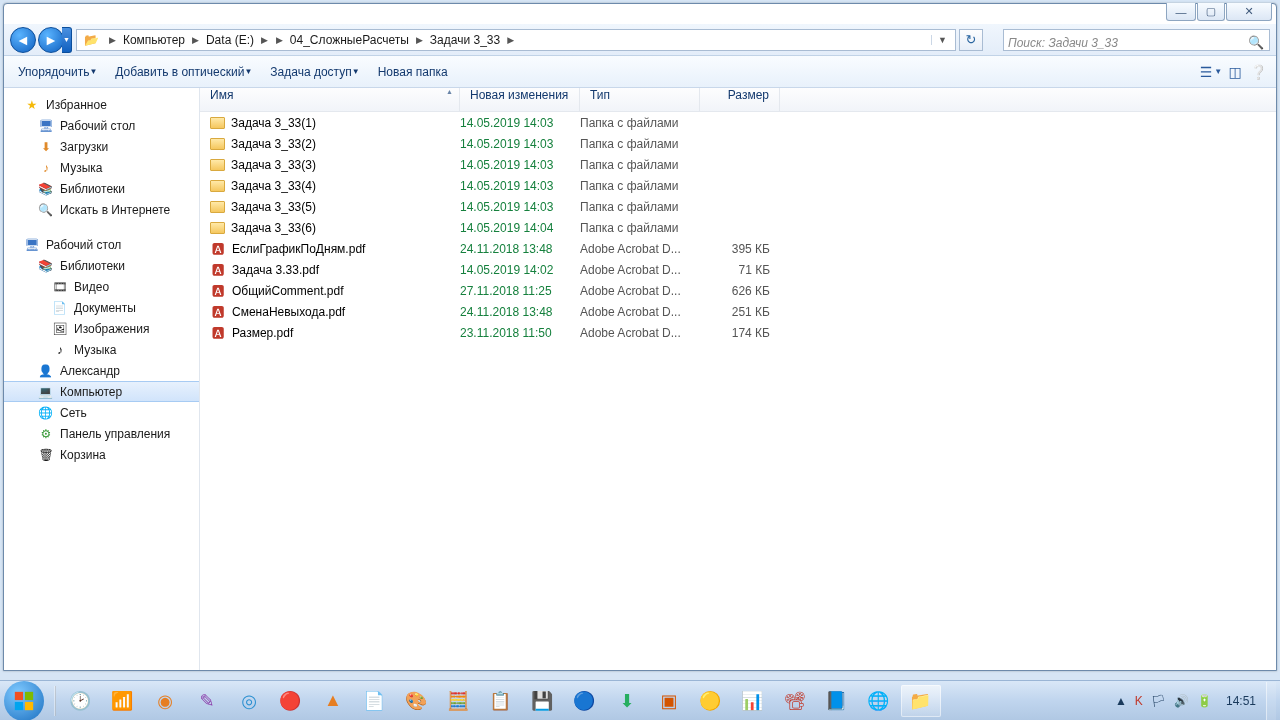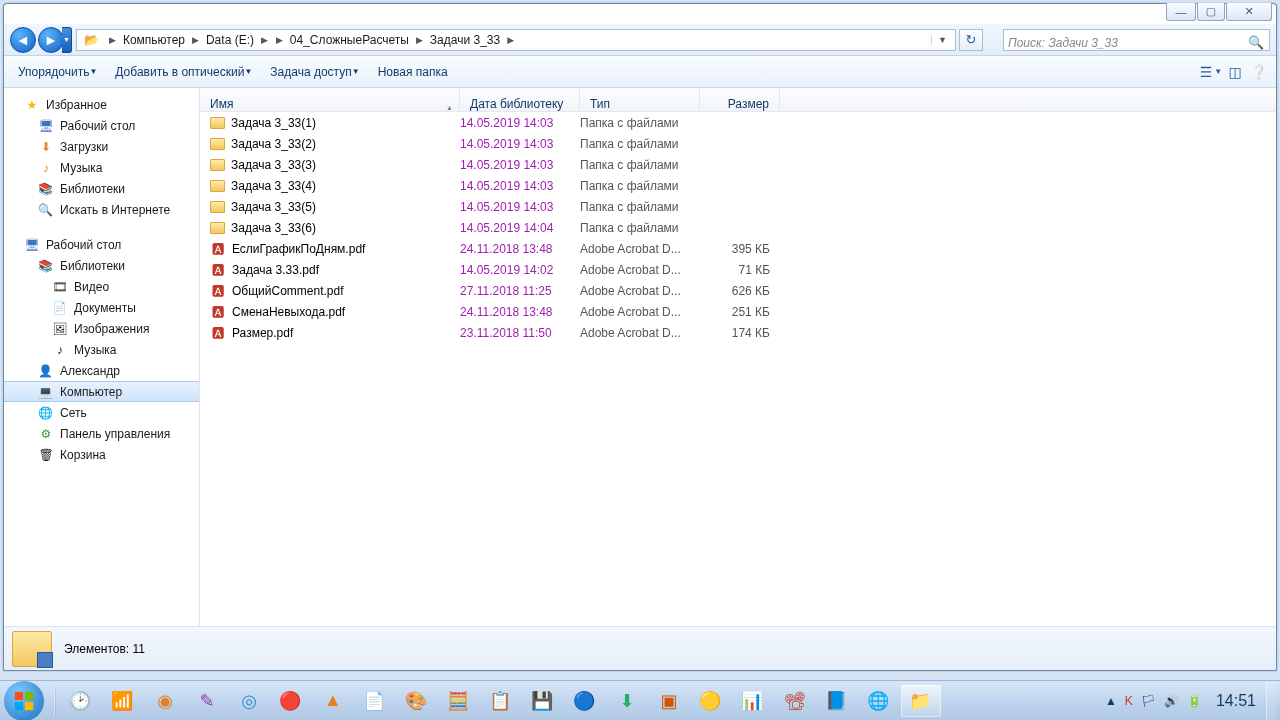--- a/index.html
+++ b/index.html
@@ -33,48 +33,48 @@
 .nav { width: 196px; border-right: 1px solid #e0e6ee; padding: 6px 0; overflow-y: auto; }
 .navgroup { margin-bottom: 14px; }
 .navitem { display: flex; align-items: center; height: 21px; padding: 0 6px 0 20px; gap: 6px; color: #1a1a1a; white-space: nowrap; }
 .navitem.lvl1 { padding-left: 34px; }
 .navitem.lvl2 { padding-left: 48px; }
 .navitem.sel { background: linear-gradient(#e7f1fd,#d1e4fb); border: 1px solid #a7cbf3; border-left:none; border-right:none; }
 .navitem .nico { width: 16px; height: 16px; display: flex; align-items: center; justify-content: center; font-size: 12px; }
 
 .main { flex: 1; display: flex; flex-direction: column; }
 .cols { height: 24px; border-bottom: 1px solid #e4e8ee; display: flex; align-items: center; background: linear-gradient(#fdfdfe,#f1f4f9); }
-.col { padding: 0 10px; border-right: 1px solid #e4e8ee; height: 100%; display: flex; align-items: flex-end; color: #13396e; position:relative;}
+.col { padding: 0 10px; border-right: 1px solid #e4e8ee; height: 100%; display: flex; align-items: flex-start; color: #13396e; position:relative;}
 .col.sorted::after { content:"▲"; font-size:7px; position:absolute; right:6px; color:#6a85a8;}
 .col:nth-child(1){ width: 260px; } .col:nth-child(2){ width:120px;} .col:nth-child(3){ width:120px;} .col:nth-child(4){ width:80px; text-align:right; justify-content:flex-end;}
 .rows { flex:1; overflow:auto; }
 .row { display:flex; align-items:center; height:21px; padding-left:10px;}
 .row .c1 { width:250px; display:flex; align-items:center; gap:6px;}
-.row .c2 { width:120px; color:#a21caf;}
+.row .c2 { width:120px; color:#15803d;}
 .row .c3 { width:120px; color:#555; overflow:hidden; text-overflow:ellipsis; white-space:nowrap;}
 .row .c4 { width:70px; color:#555; text-align:right;}
 .fico { width:16px; height:16px; display:flex; align-items:center; justify-content:center; font-size:12px;}
 .fico.folder { background: linear-gradient(#ffe9a8,#f5c75e); border-radius:1px; border:1px solid #d9a93e; width:15px; height:12px;}
 .fico.pdf { color:#c0392b; font-size:14px;}
 
 .status { height: 44px; border-top: 1px solid #dbe3ee; background: linear-gradient(#f2f7fd,#e5eef9); display: flex; align-items: center; padding: 4px 8px; gap: 12px;}
 .status .bigico { width:40px; height:36px; background: linear-gradient(#ffe9a8,#f5c75e); border:1px solid #d9a93e; border-radius:2px; position:relative;}
 .status .bigico::after{content:"";position:absolute;right:-2px;bottom:-2px;width:14px;height:14px;background:#4a7fc5;border:1px solid #2a5a9c;}
 
 
 .taskbar { position: absolute; left:0; right:0; bottom:0; height:40px; background: linear-gradient(#d9e7f7, #c0d5ee 50%, #b0c8e4); border-top:1px solid #9ab5d5; display:flex; align-items:center; padding:0 4px;}
 .start { width:40px; height:40px; border-radius:50%; background: radial-gradient(circle at 35% 30%, #7fc9ff, #1a6fc0); display:flex; align-items:center; justify-content:center; margin-right:6px;}
 .start svg { width:22px; height:22px; }
 .tsep { width:2px; height:30px; background:rgba(255,255,255,.4); border-right:1px solid rgba(0,0,0,.15); margin:0 4px;}
 .tbico { width:40px; height:32px; display:flex; align-items:center; justify-content:center; border-radius:2px; margin:0 1px;}
 .tbico.active { background:linear-gradient(rgba(255,255,255,.6),rgba(255,255,255,.15)); box-shadow: inset 0 0 0 1px rgba(255,255,255,.5);}
 .tbico span{font-size:18px;}
 .tray { margin-left:auto; display:flex; align-items:center; gap:8px; padding-right:4px; color:#1a3a5c; font-size:12px;}
 .tray .tic { font-size:12px; }
-.clock { font-size:16px; color:#1a3a5c; padding:0 6px;}
+.clock { font-size:12px; color:#1a3a5c; padding:0 6px;}
 .showdt { width:10px; height:38px; border-left:1px solid rgba(255,255,255,.5); background:rgba(255,255,255,.12);}
 
 
 .ic-star{color:#f5b909;} .ic-blue{color:#3a74c4;} .ic-green{color:#3a9a3a;} .ic-orange{color:#e08a2a;}
 </style>
 </head>
 <body>
 
 <div class="window">
   <div class="titlebar-ctrl">
@@ -206,21 +206,21 @@
           </div>
       </div>
     </div>
 
     <div class="main">
       <div class="cols">
         <div class="col sorted">
             <span>Имя</span>
           </div>
         <div class="col">
-            <span>Дата библиотеку</span>
+            <span>Новая изменения</span>
           </div>
         <div class="col">
             <span>Тип</span>
           </div>
         <div class="col">
             <span>Размер</span>
           </div>
       </div>
       <div class="rows" id="rows">
           <div class="row">
@@ -319,24 +319,20 @@
               <span>Размер.pdf</span>
             </div>
             <div class="c2">23.11.2018 11:50</div>
             <div class="c3">Adobe Acrobat D...</div>
             <div class="c4">174 КБ</div>
           </div>
         </div>
     </div>
   </div>
 
-  <div class="status">
-    <div class="bigico"></div>
-    <div>Элементов: 11</div>
-  </div>
 </div>
 
 <div class="taskbar">
   <div class="start">
     <svg viewBox="0 0 24 24">
         <rect x="2" y="2" width="9" height="9" fill="#f25022"></rect>
         <rect x="13" y="2" width="9" height="9" fill="#7fba00"></rect>
         <rect x="2" y="13" width="9" height="9" fill="#00a4ef"></rect>
         <rect x="13" y="13" width="9" height="9" fill="#ffb900"></rect>
       </svg>

